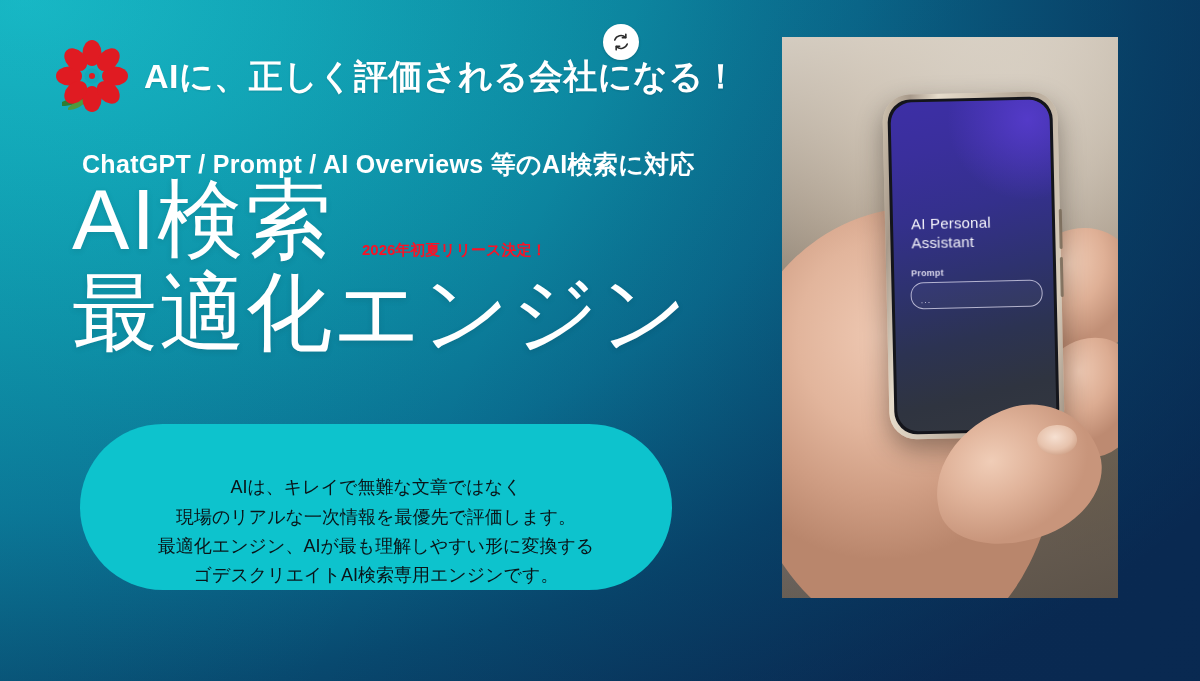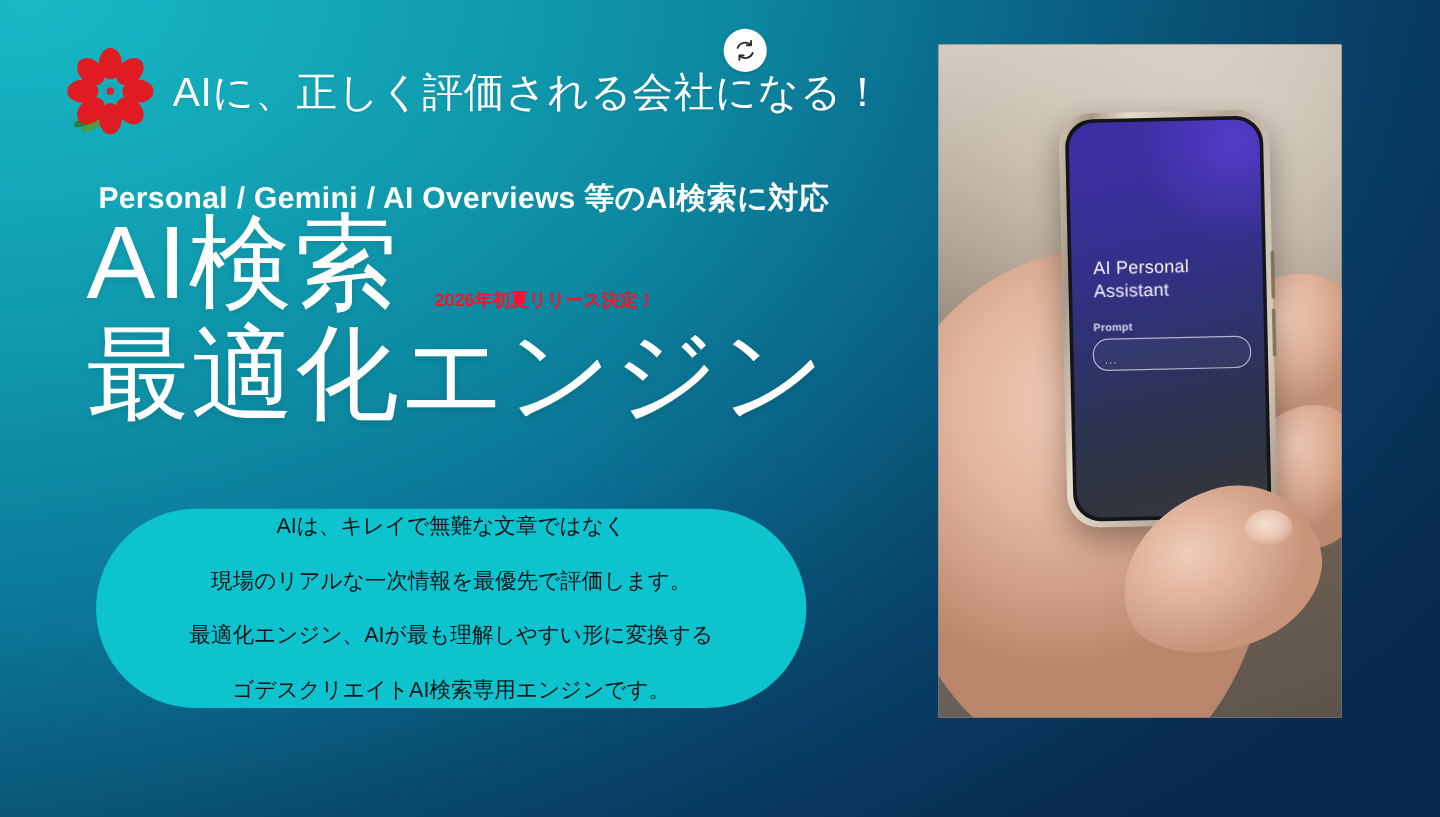--- a/index.html
+++ b/index.html
@@ -29,21 +29,21 @@
     position: absolute; left: 56px; top: 40px;
     display: flex; align-items: center; gap: 16px;
     z-index: 5;
   }
   .logo-flower { position: relative; width: 72px; height: 74px; }
   .logo-flower svg { display: block; width: 72px; height: 74px; }
 
   .headline {
     color: #ffffff;
     font-size: 34px;
-    font-weight: 400;
+    font-weight: 700;
     letter-spacing: 0.5px;
     white-space: nowrap;
     text-shadow: 0 1px 2px rgba(0,0,0,0.12);
     text-align: center;
   }
 
   .refresh-badge {
     position: absolute; left: 603px; top: 24px;
     width: 36px; height: 36px;
     border-radius: 50%;
@@ -91,21 +91,21 @@
     z-index: 7;
   }
 
   
   .callout {
     position: absolute; left: 80px; top: 424px;
     width: 592px; height: 166px;
     background: #0dc3cd;
     border-radius: 85px;
     display: flex; flex-direction: column;
-    align-items: center; justify-content: space-between;
+    align-items: center; justify-content: flex-end;
     z-index: 5;
   }
   .callout p {
     color: #0a1418;
     font-size: 18px;
     line-height: 1.62;
     text-align: center;
     white-space: nowrap;
   }
 
@@ -269,21 +269,21 @@
 
   <div class="refresh-badge">
     <svg viewBox="0 0 24 24" xmlns="http://www.w3.org/2000/svg" fill="none" stroke="#2b2b2b" stroke-width="1.9" stroke-linecap="round" stroke-linejoin="round">
       <path d="M4.5 9.5 A8 8 0 0 1 17.5 6.5"></path>
       <polyline points="17.8,2.6 17.8,6.9 13.6,6.9"></polyline>
       <path d="M19.5 14.5 A8 8 0 0 1 6.5 17.5"></path>
       <polyline points="6.2,21.4 6.2,17.1 10.4,17.1"></polyline>
     </svg>
   </div>
 
-  <div class="subhead">Personal / Gemini / AI Overviews 等のAI検索に対応</div>
+  <div class="subhead">ChatGPT / Prompt / AI Overviews 等のAI検索に対応</div>
 
   <div class="title-block">
     <div class="title-line line1">AI検索</div>
     <div class="title-line line2">最適化エンジン</div>
   </div>
 
   <div class="release-badge">2026年初夏リリース決定！</div>
 
   <div class="callout">
     <p>AIは、キレイで無難な文章ではなく</p>

